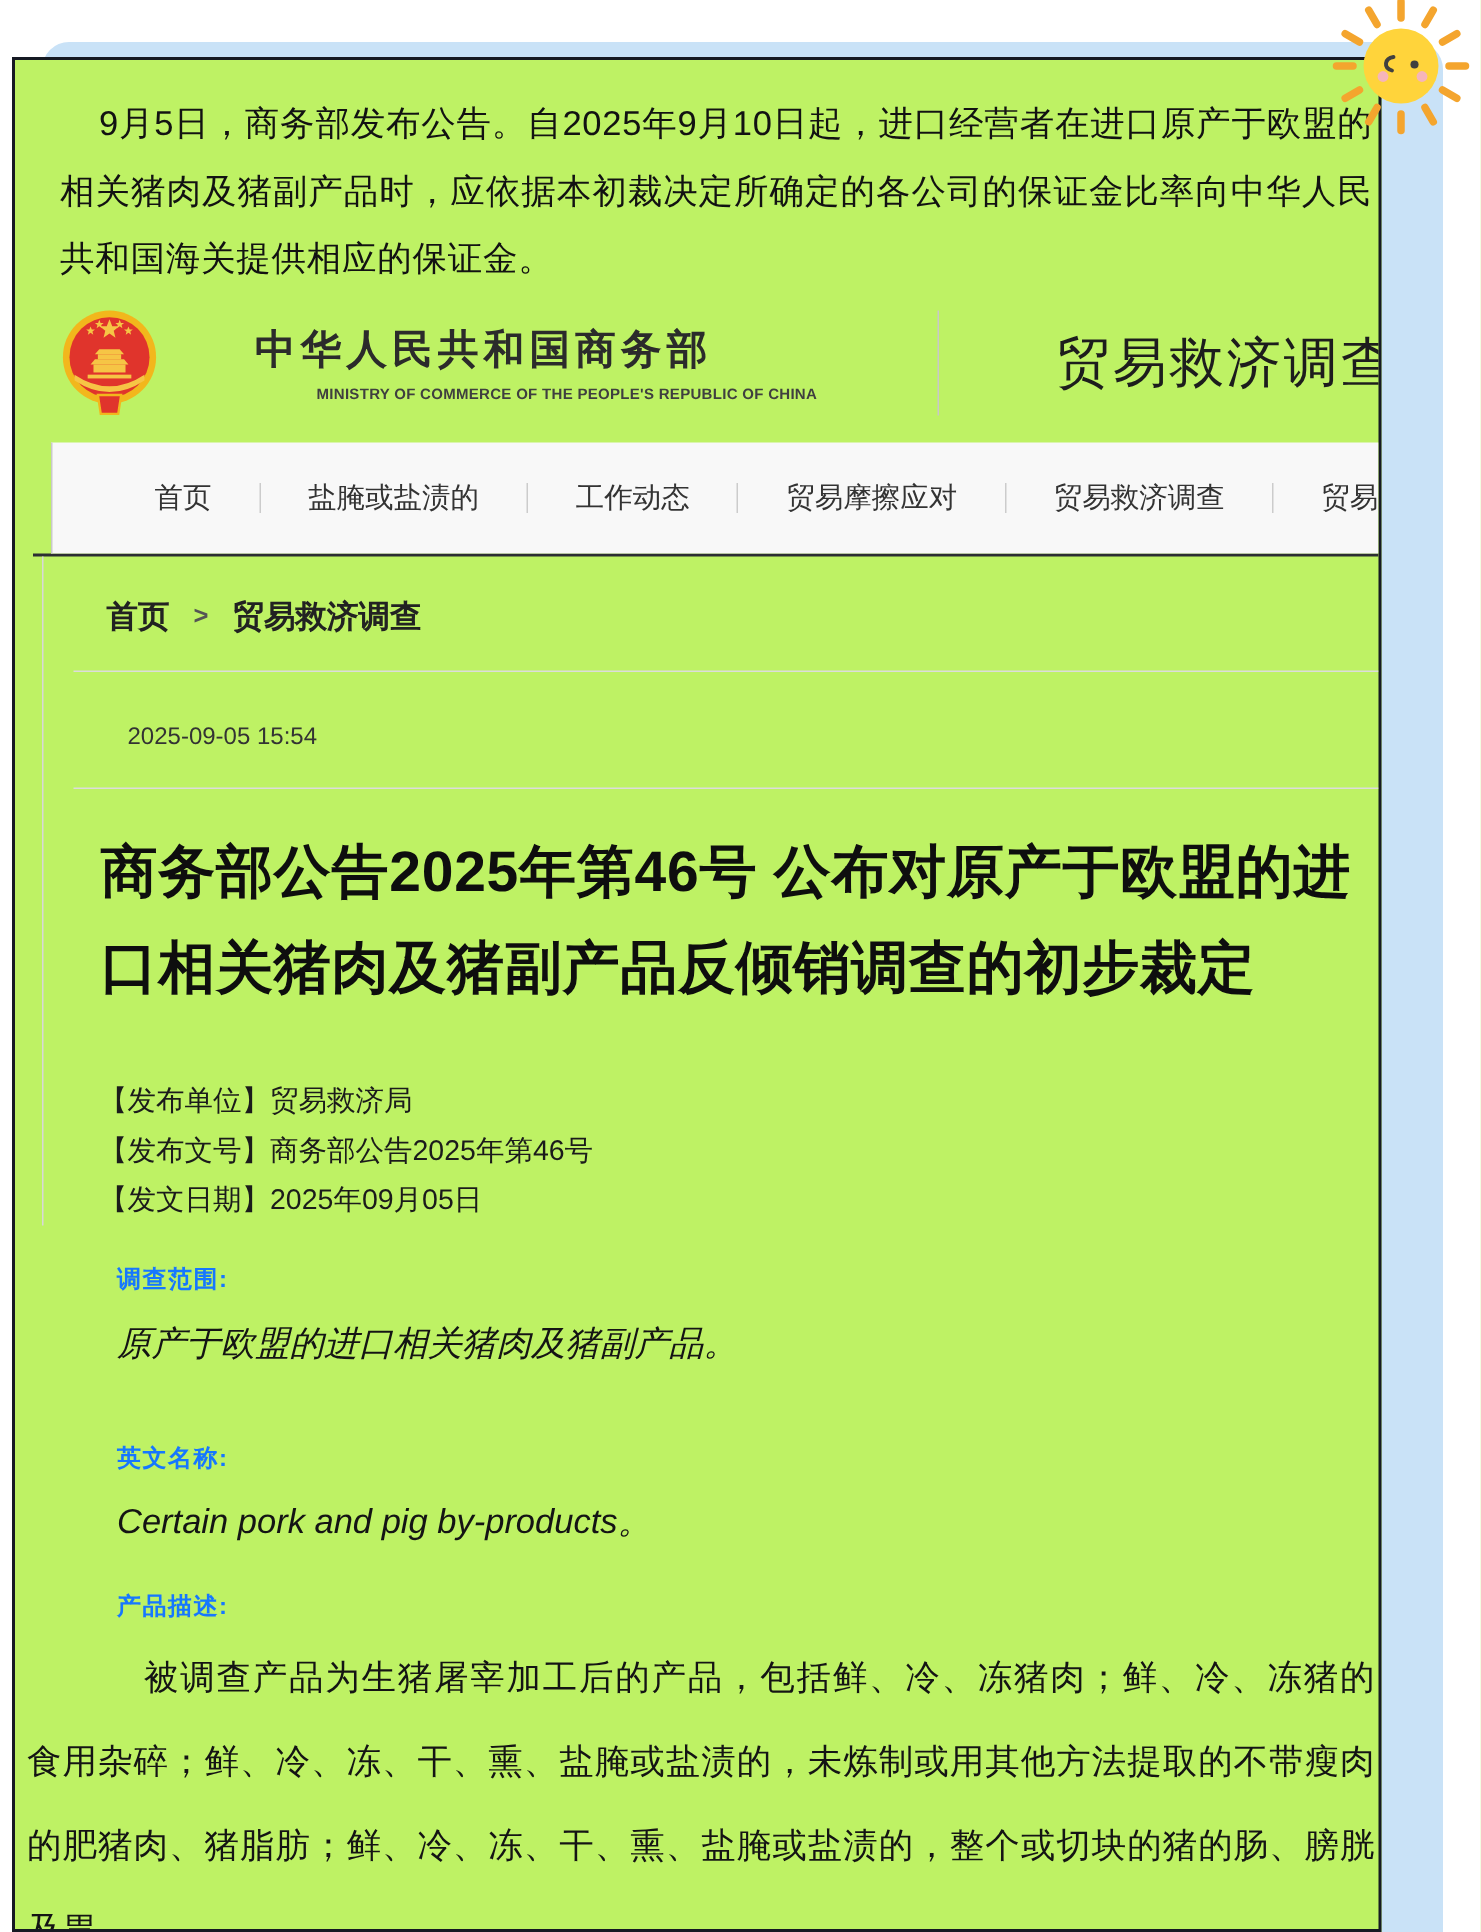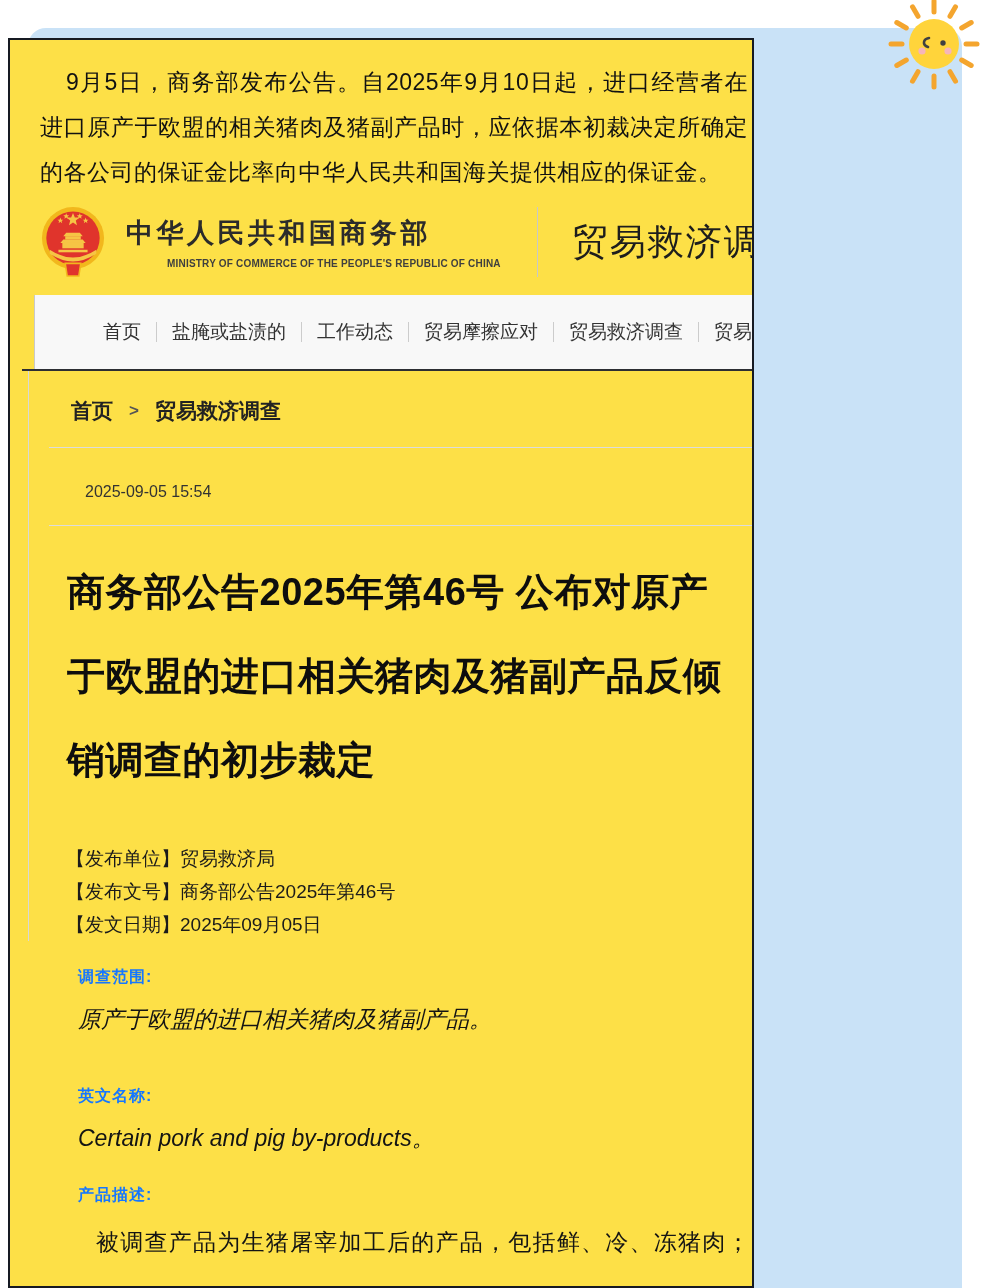--- a/index.html
+++ b/index.html
@@ -1,27 +1,27 @@
 <!DOCTYPE html>
 <html><head>
 <meta charset="utf-8">
 <style>
   html,body{margin:0;padding:0;background:#fff;}
   .viewport{position:relative;width:987px;height:1288px;overflow:hidden;background:#fff;
     font-family:"Liberation Sans","DejaVu Sans",sans-serif;}
   .accent{position:absolute;left:28px;top:28px;width:934px;height:1260px;
     background:#c9e2f7;border-radius:18px 18px 0 0;}
-  .card{position:absolute;left:8px;top:38px;width:746px;height:1250px;background:#fde047;
+  .card{position:absolute;left:8px;top:38px;width:913px;height:1250px;background:#bef264;
     border:2px solid #161a23;box-sizing:border-box;overflow:hidden;}
   .sun{position:absolute;left:884px;top:-8px;width:100px;height:100px;z-index:5;}
 
   .intro{margin:20px 4px 0 30px;font-size:23px;line-height:45px;color:#121212;
     text-align:justify;text-indent:26px;letter-spacing:0.5px;}
 
-  .site-header{display:flex;align-items:center;padding:10px 0 12px 30px;}
+  .site-header{display:flex;align-items:center;padding:10px 0 12px 30px;gap:44px;}
   .emblem{width:66px;height:74px;flex:none;}
   .org{margin-left:20px;}
   .org-cn{font-size:27px;color:#2b2b2b;letter-spacing:3.5px;font-weight:600;white-space:nowrap;}
   .org-en{font-size:10px;color:#3f3f3f;letter-spacing:0.2px;margin-top:7px;font-weight:600;white-space:nowrap;padding-left:41px;}
   .hdr-divider{width:1px;height:70px;background:#c8c8c8;margin:0 34px 0 36px;flex:none;}
   .bureau{font-size:36px;color:#1d1d1d;letter-spacing:2px;font-weight:500;white-space:nowrap;}
 
   .nav-wrap{margin:4px 0 0 12px;border-bottom:2px solid #2c2e33;}
   .nav{margin-left:12px;border-left:1px solid #c9c9c9;background:#f8f8f8;height:74px;
     display:flex;align-items:center;justify-content:space-between;padding-left:68px;overflow:hidden;}
@@ -31,21 +31,21 @@
   .page-body{margin-left:18px;border-left:1px solid #d8d8d8;}
   .crumbs{padding:26px 0 0 42px;font-size:21px;font-weight:bold;color:#222;
     display:flex;gap:16px;align-items:center;}
   .crumb-sep{color:#555;font-size:17px;font-weight:bold;}
   .rule{border-top:1px solid #dcdcdc;margin:22px 0 0 20px;}
   .rule2{border-top:1px solid #dcdcdc;margin:24px 0 0 20px;}
   .meta{padding:20px 0 0 56px;}
   .meta-row{display:flex;gap:42px;font-size:16px;color:#333;}
   .meta-date{margin-top:15px;font-size:16px;color:#333;}
   .post-title{margin:24px 12px 0 38px;font-size:38px;font-weight:bold;color:#0e0e0e;
-    line-height:84px;letter-spacing:0.5px;}
+    line-height:64px;letter-spacing:0.5px;}
   .pubinfo{margin:40px 0 0 37px;font-size:19px;line-height:33px;color:#1b1b1b;}
 
   .section-s1{margin-top:26px;}
   .section-s2{margin-top:50px;}
   .section-s3{margin-top:30px;}
   .sec-head{margin-left:68px;font-size:16px;font-weight:bold;color:#1677ff;letter-spacing:1px;}
   .sec-body{margin:14px 6px 0 68px;font-size:23px;color:#141414;line-height:34px;font-style:italic;}
   .sec-body-wide{margin:8px 2px 0 8px;font-size:23px;color:#141414;line-height:56px;
     text-indent:78px;text-align:justify;letter-spacing:0.6px;}
 </style>

